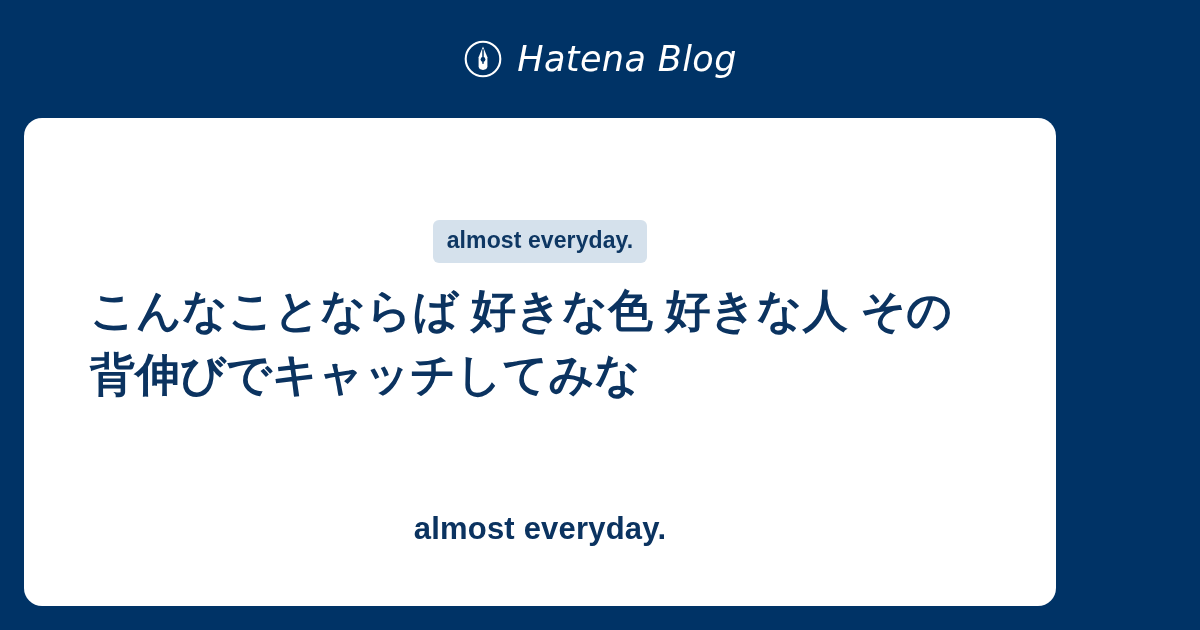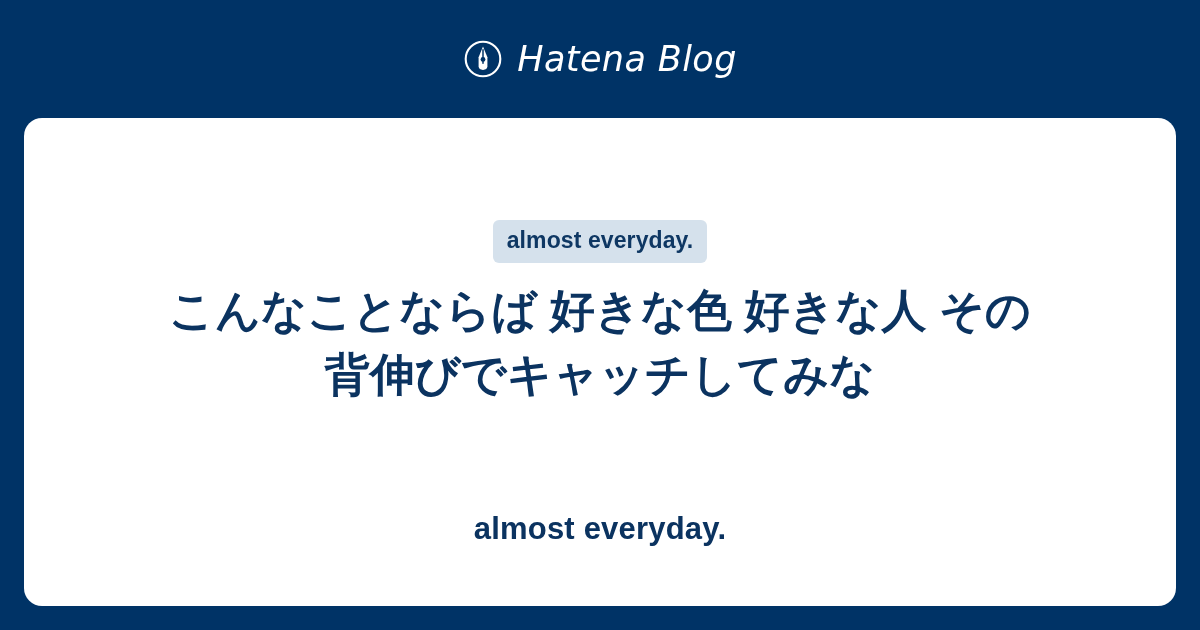--- a/index.html
+++ b/index.html
@@ -53,21 +53,21 @@
     white-space: nowrap;
     font-family: "DejaVu Sans", "Liberation Sans", sans-serif;
     font-style: italic;
   }
 
   
   .entry-card {
     position: absolute;
     left: 24px;
     top: 118px;
-    width: 1152px;
+    width: 1032px;
     height: 488px;
     background: #ffffff;
     border-radius: 18px;
     box-sizing: border-box;
     padding: 0 60px;
     display: flex;
     flex-direction: column;
     align-items: center;
     justify-content: flex-start;
     overflow: hidden;
@@ -91,21 +91,21 @@
     letter-spacing: 0.1px;
     white-space: nowrap;
   }
 
   .entry-title {
     margin: 16px 0 0 0;
     color: #0b3360;
     font-size: 45px;
     font-weight: bold;
     line-height: 1.42;
-    text-align: center;
+    text-align: left;
     letter-spacing: 0px;
     max-width: 900px;
     word-break: break-all;
   }
 
   .blog-title {
     margin-top: auto;
     margin-bottom: 62px;
     color: #0b3360;
     font-size: 31px;

